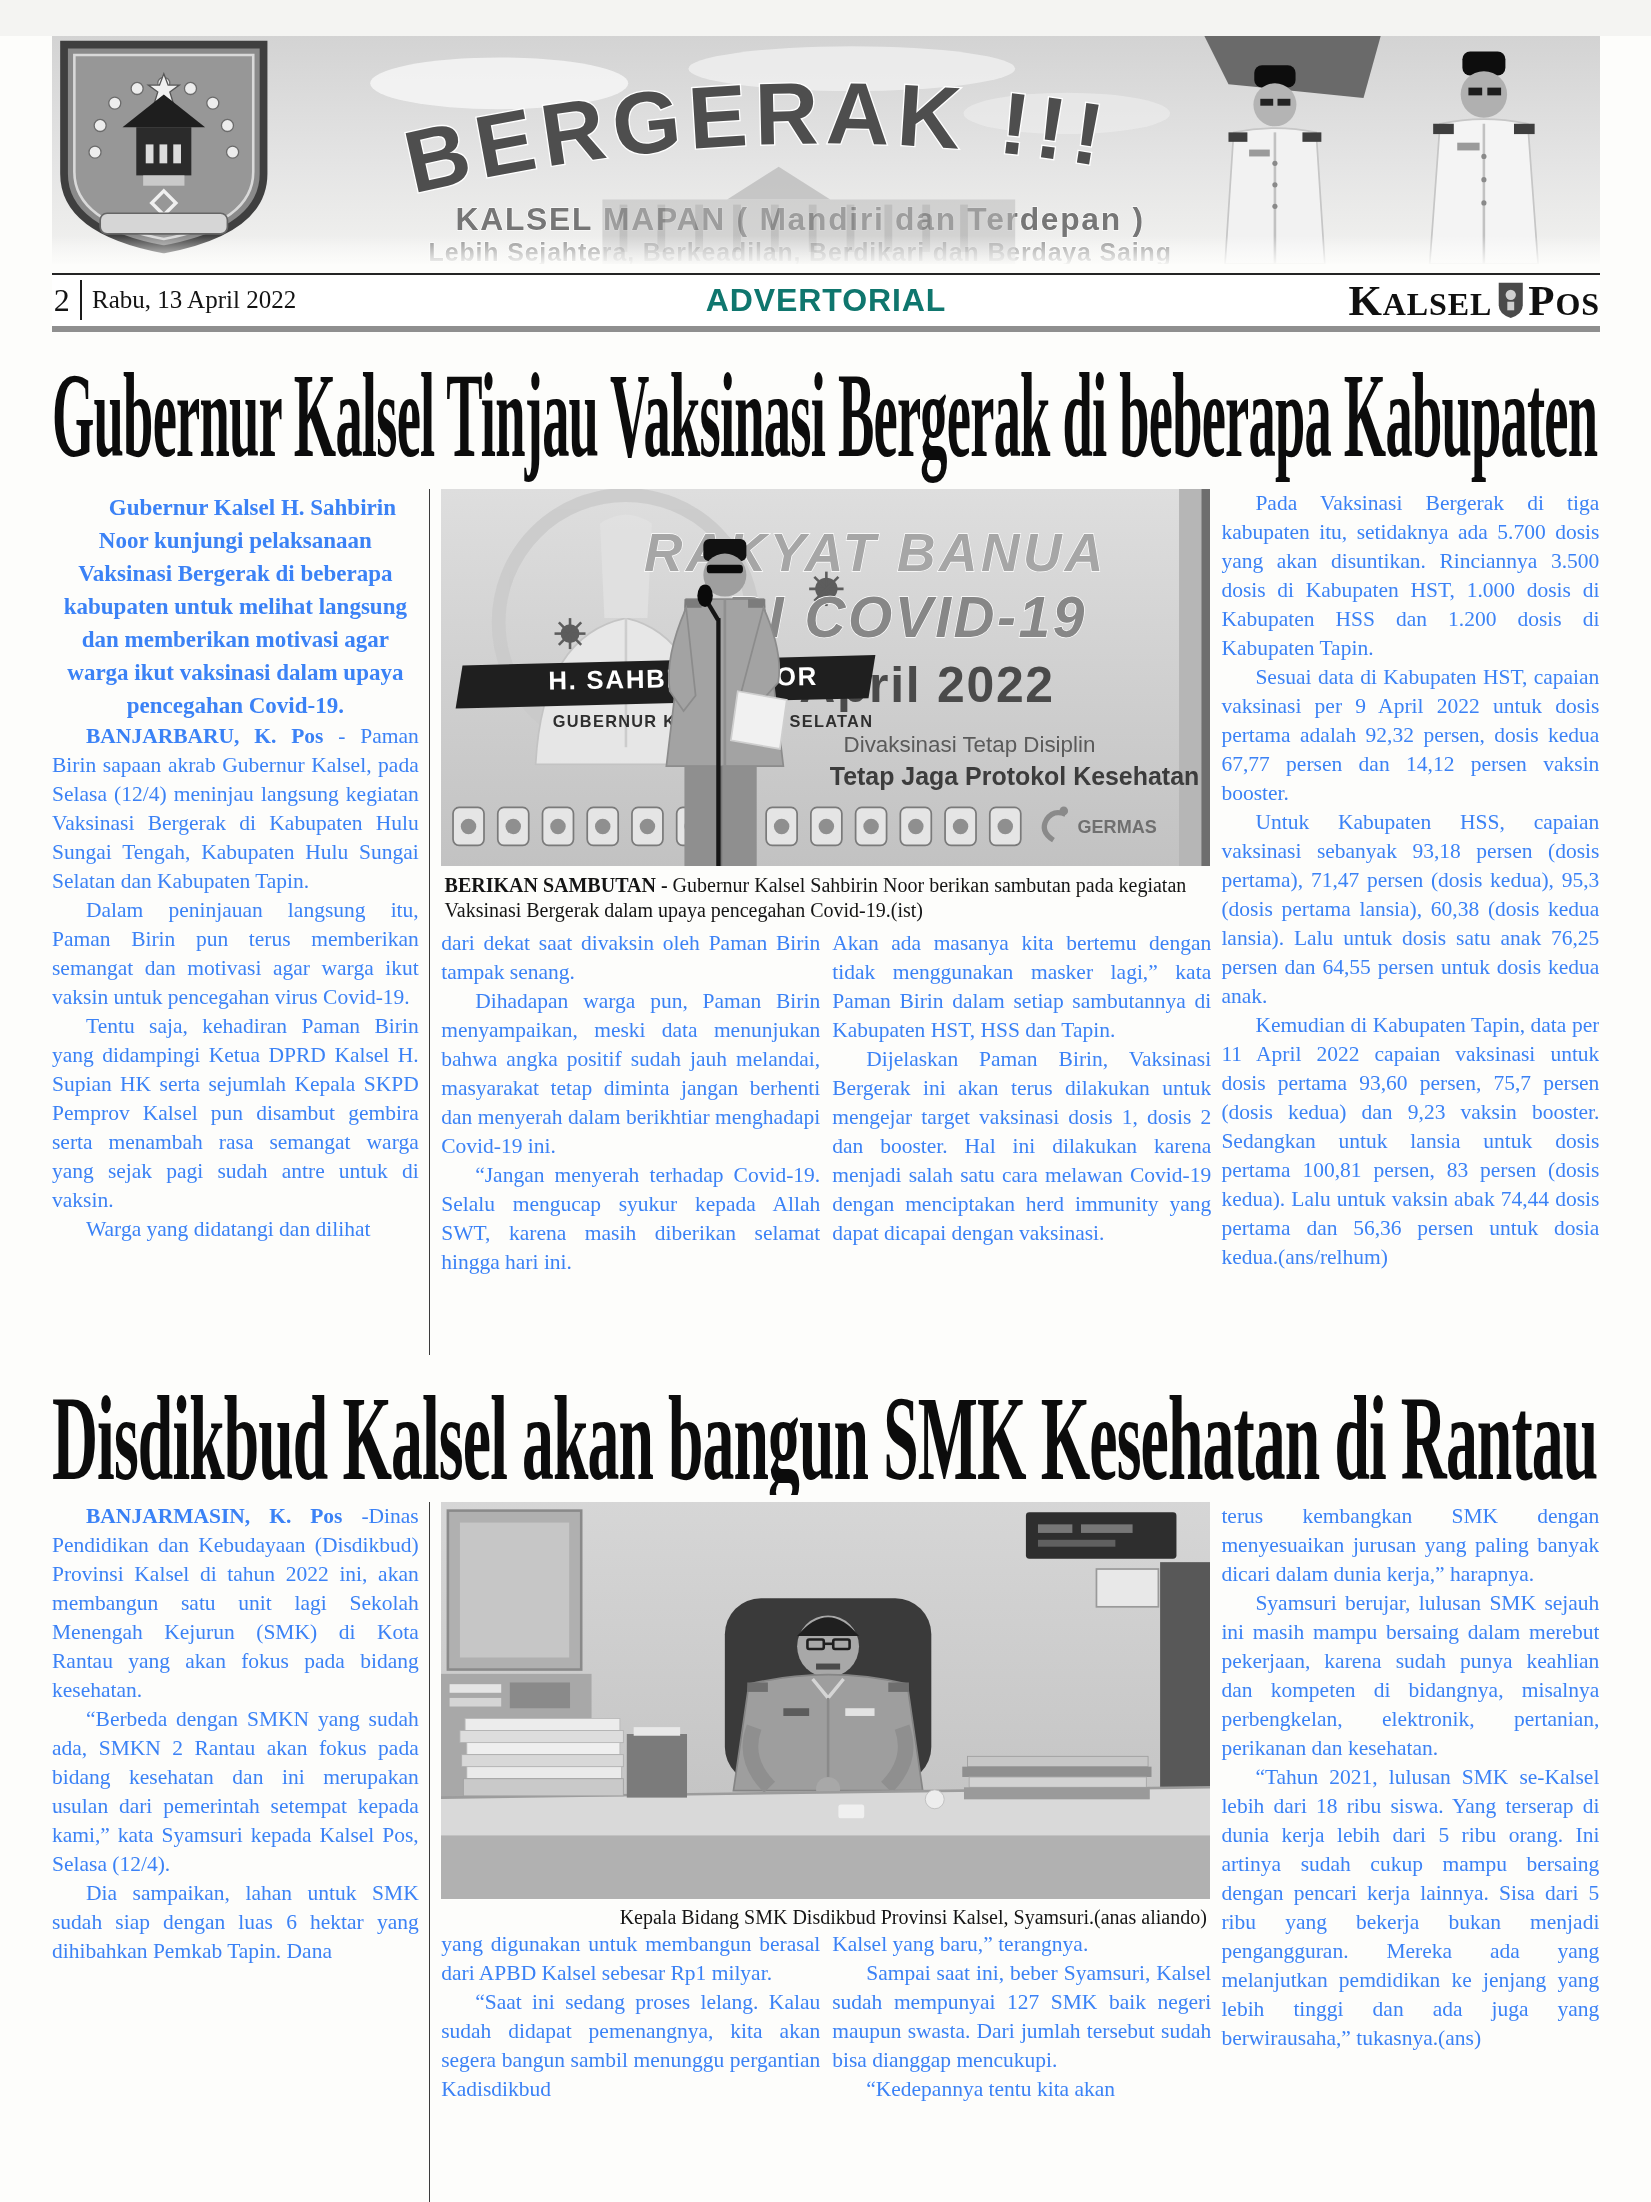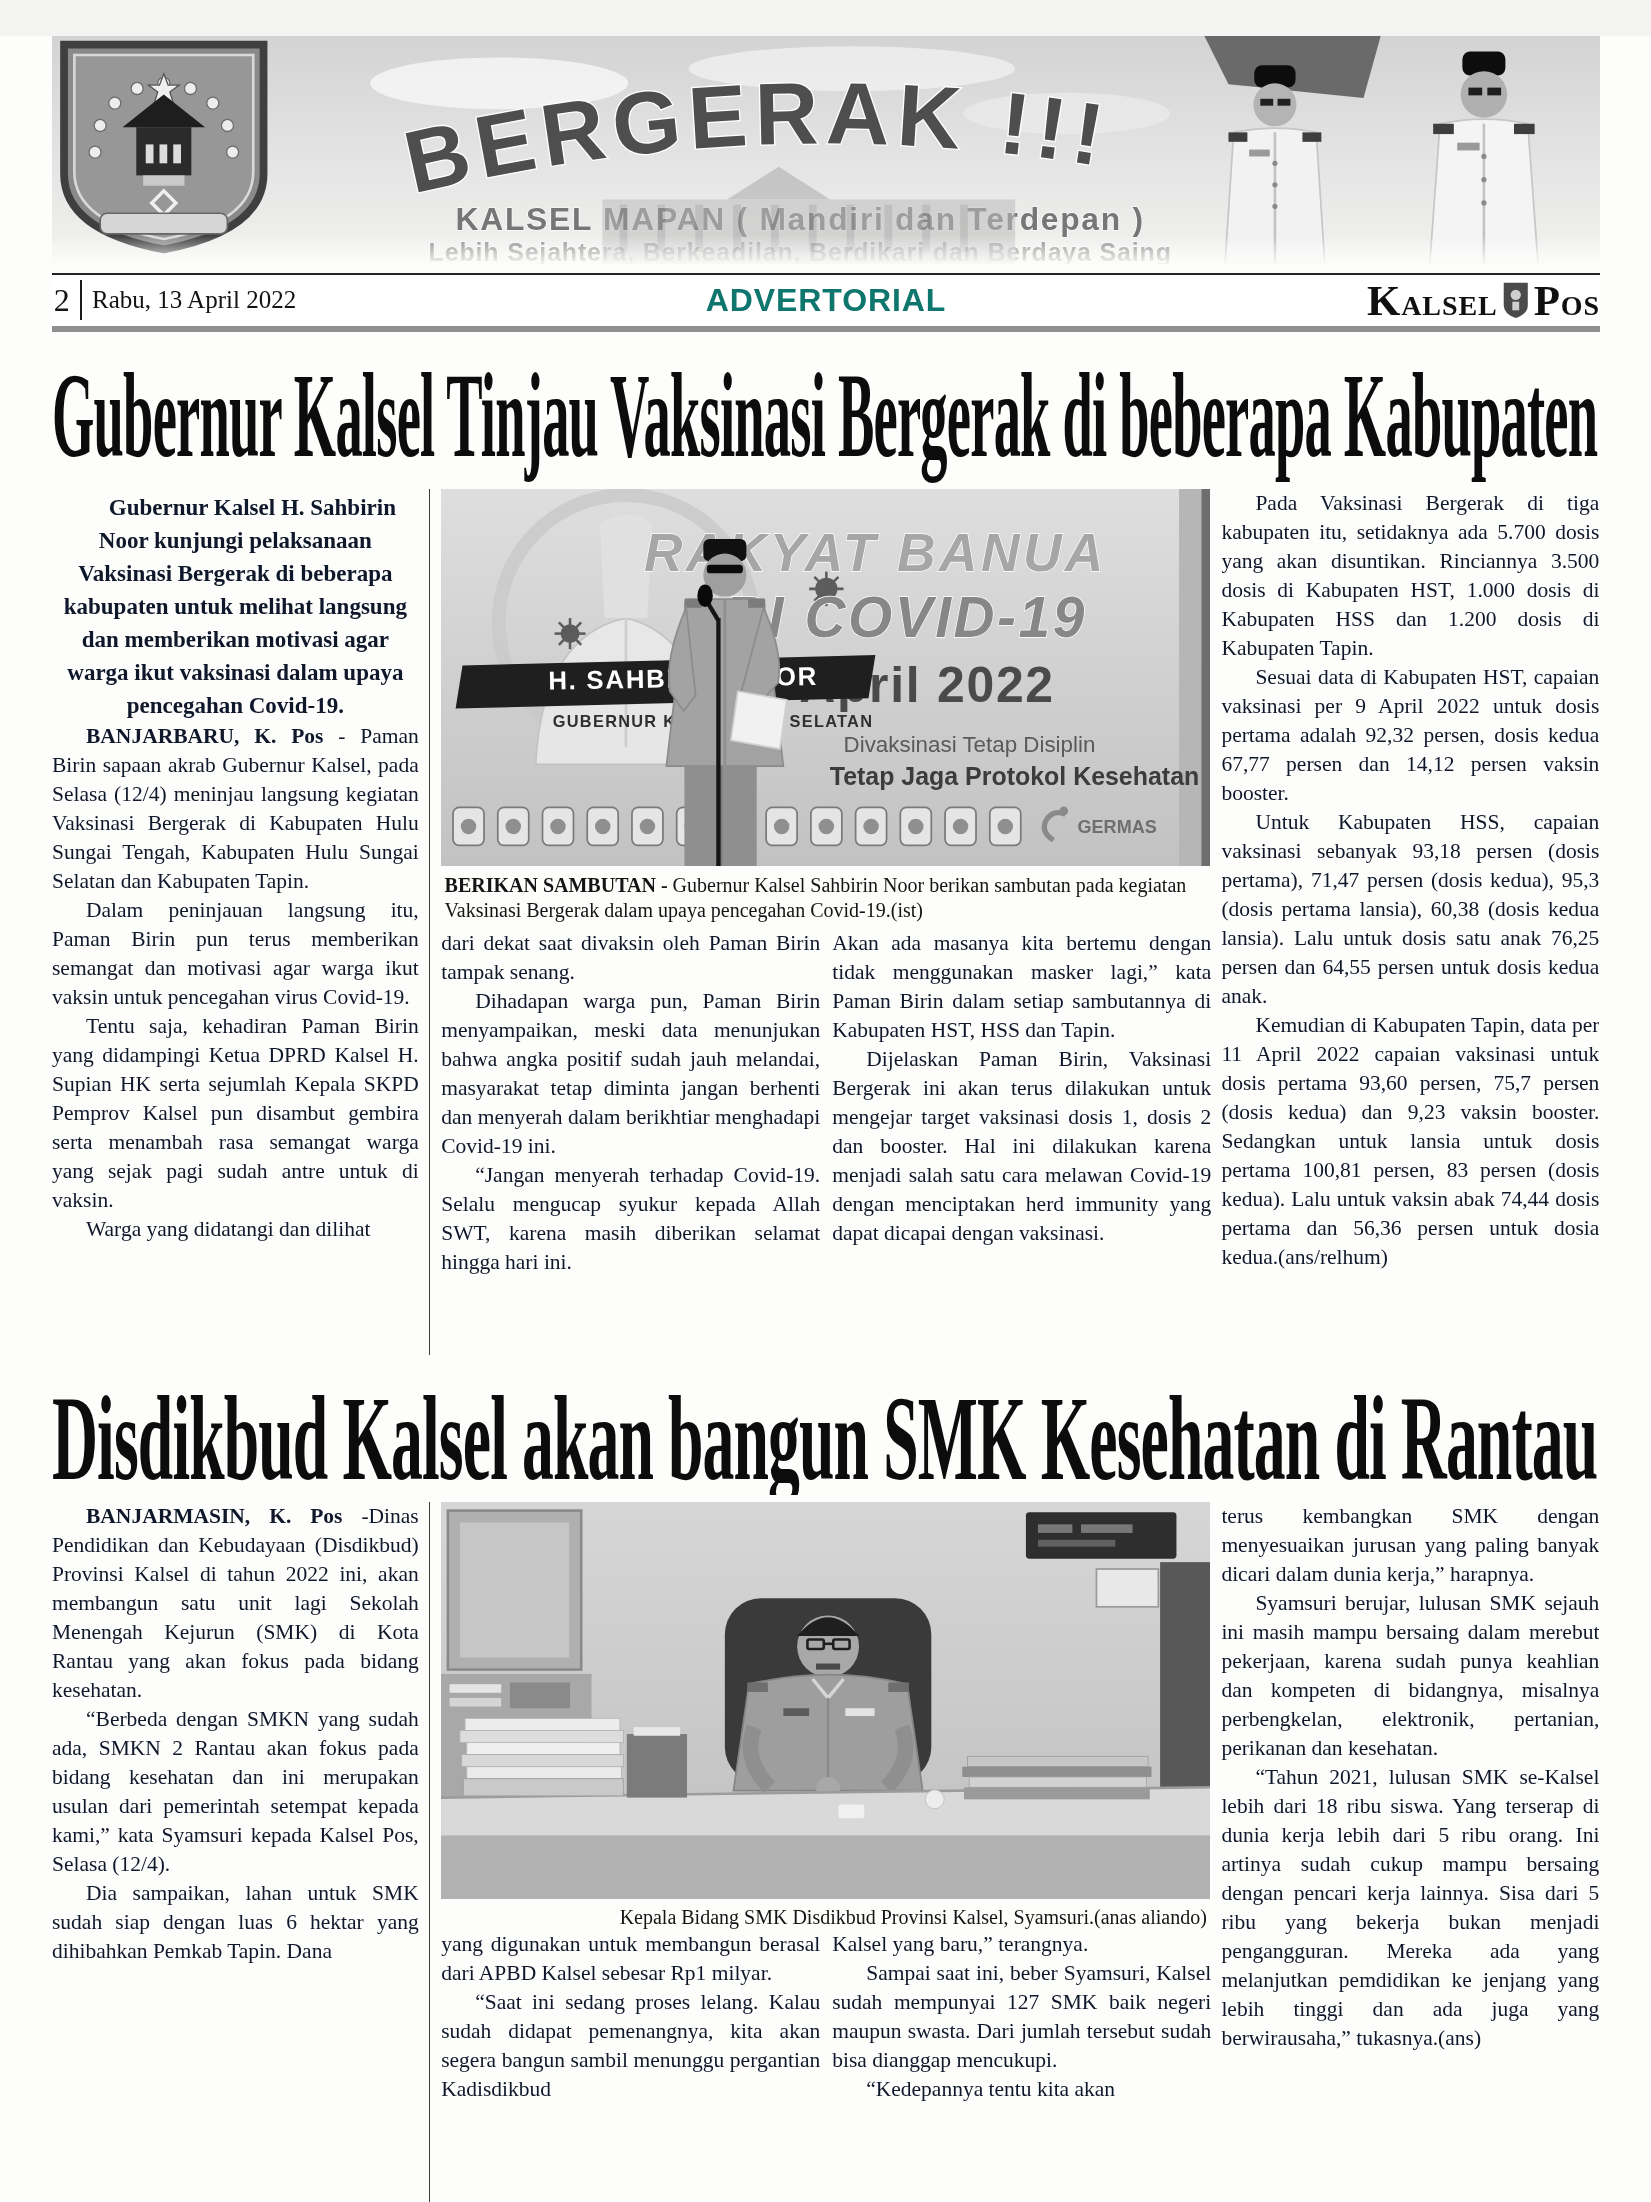--- a/index.html
+++ b/index.html
@@ -16,35 +16,35 @@
   .dateline{margin:8.6px 52px 0;height:59px;border-top:2.6px solid #242424;border-bottom:6px solid #8f8f8f;
             display:flex;align-items:center;position:relative;background:#fff;}
   .dl-left{display:flex;align-items:center;gap:10.3px;font-size:27.5px;padding-left:1.7px;}
   .pgnum{font-size:32px;}
   .dl-div{width:1.7px;height:40px;background:#1a1a1a;display:inline-block;}
   .dldate{font-size:25px;}
   .dl-center{position:absolute;left:50%;transform:translateX(-50%);font-family:"Liberation Sans",sans-serif;
              font-weight:bold;font-size:32px;letter-spacing:0.9px;color:#0f766e;}
   .dl-right{margin-left:auto;display:flex;align-items:baseline;font-weight:bold;color:#101010;letter-spacing:0.9px;}
   .mh-big{font-size:43px;}
-  .mh-small{font-size:28px;}
+  .mh-small{font-size:32px;}
   .mh-crest{width:27.5px;height:38px;margin:0 4.3px;align-self:center;}
 
   
   .headline{margin:20px 52px 0;overflow:hidden;white-space:nowrap;}
   .hl1{height:131px;}
   .hl2{height:120px;}
   .headline .fitx{display:inline-block;font-weight:bold;color:#0c0c0c;
                   font-size:121px;line-height:127px;letter-spacing:-1.7px;transform-origin:left top;}
 
   
   .article{margin:6.9px 52px 0;display:grid;grid-template-columns:378px 769px 378px;column-gap:11.2px;overflow:hidden;}
   .art1{height:866px;}
   .art2{height:728px;}
-  .col{font-size:21.5px;line-height:29px;text-align:justify;overflow:hidden;color:#0f172a;}
+  .col{font-size:21.5px;line-height:29px;text-align:justify;overflow:hidden;color:#3b82f6;}
   .colA{border-right:0.9px solid #3c3c3c;padding-right:10.3px;}
   .article p{margin:0;text-indent:34px;}
   .article p.cont{text-indent:0;}
   .lead{font-weight:bold;text-align:center;text-indent:0;font-size:23px;line-height:33px;
         padding:1.7px 1.7px 0;margin-bottom:20.6px;}
   .photo{margin:0;width:769px;overflow:hidden;background:#cfcfcf;}
   .art1 .photo{height:377px;}
   .art2 .photo{height:397px;}
   .photo svg{display:block;width:100%;height:100%;}
   .cap1{font-size:20px;line-height:25px;padding:6.9px 3.4px 5.2px;text-align:left;}

